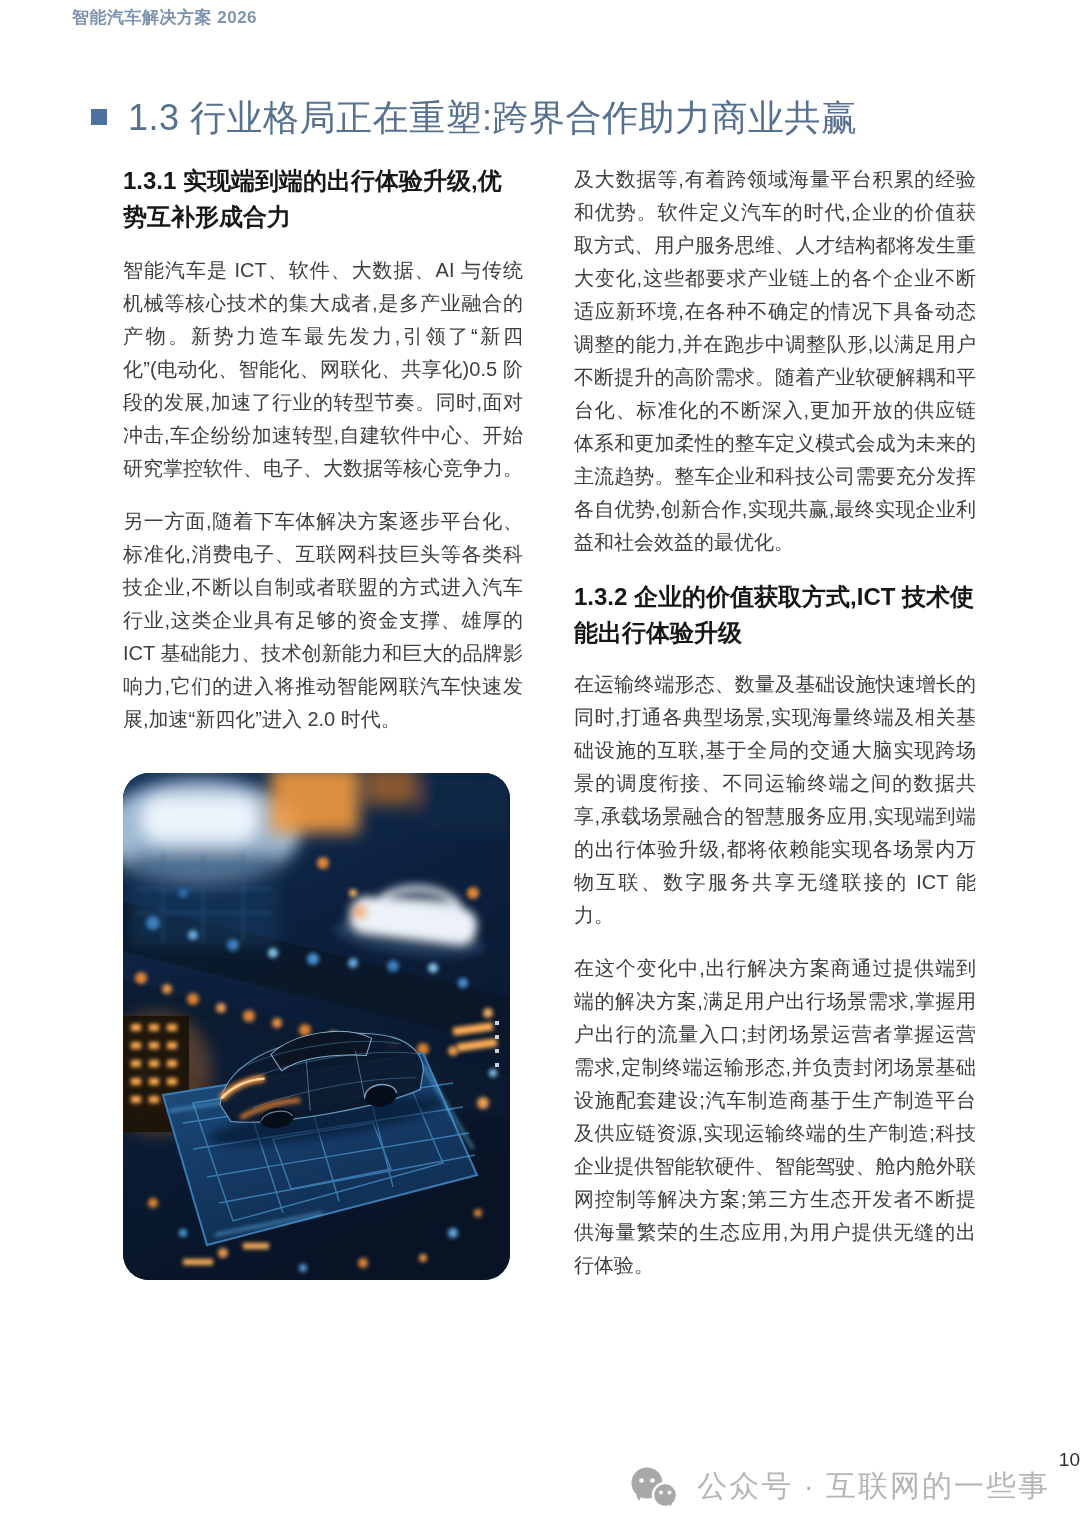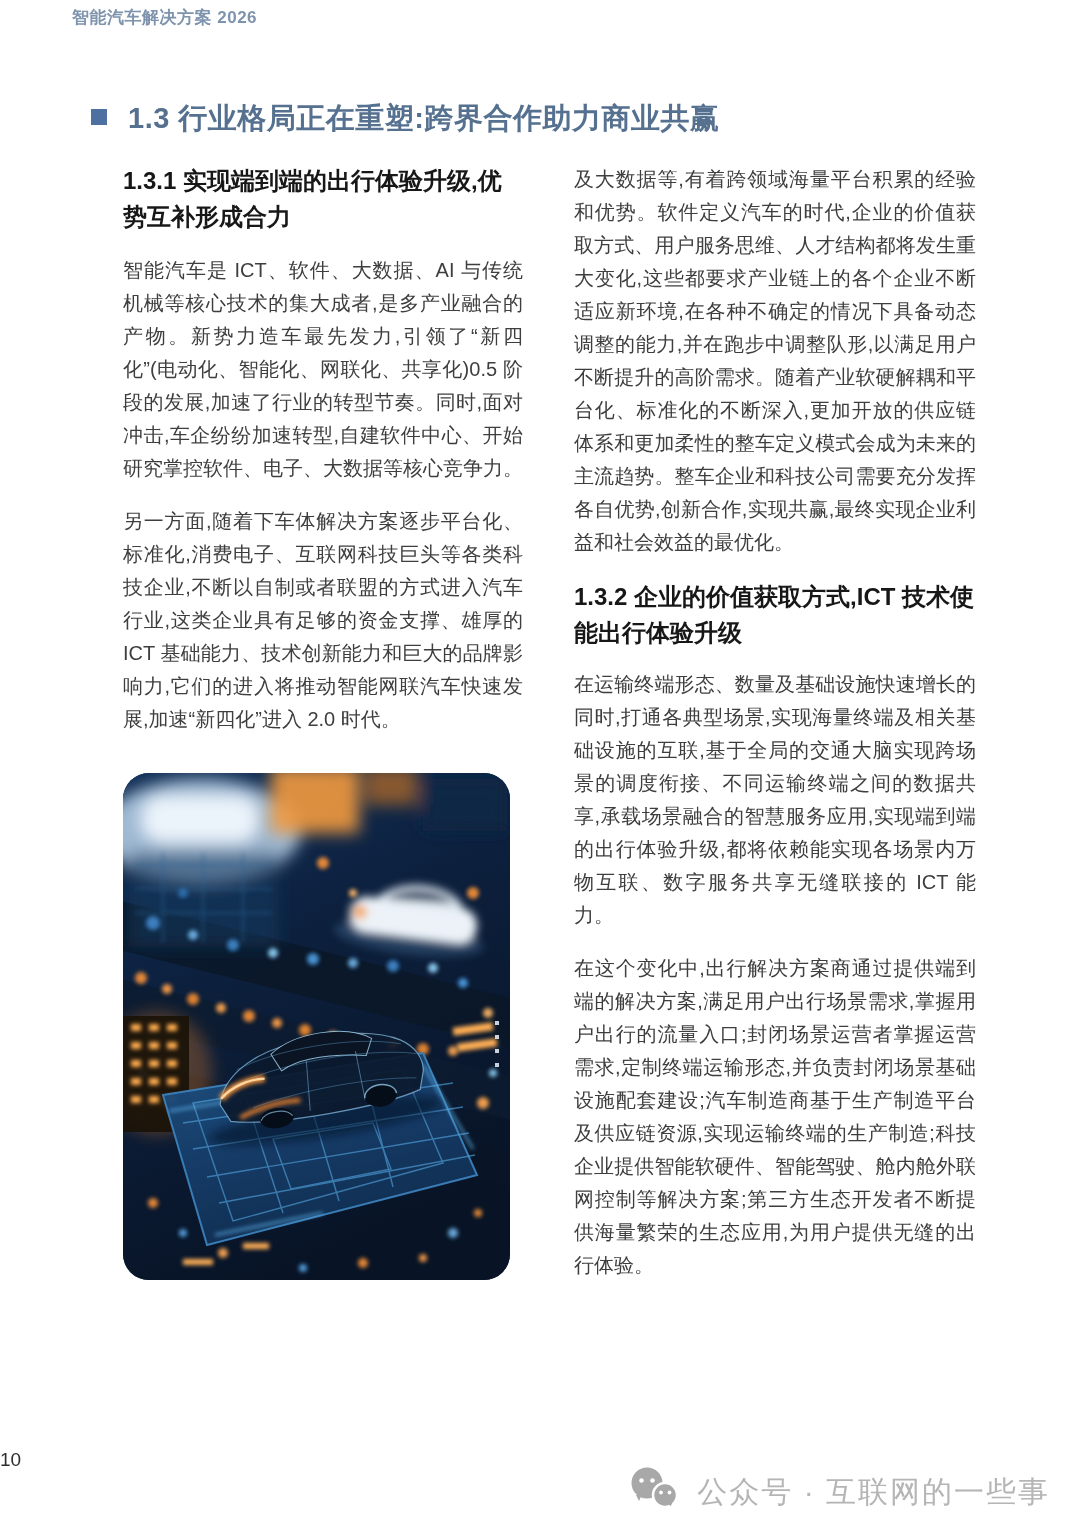--- a/index.html
+++ b/index.html
@@ -15,21 +15,21 @@
     font-size:17px;font-weight:700;color:#7e93ac;letter-spacing:.5px;
   }
 
   .section-row{
     position:absolute;left:91px;top:100px;display:flex;align-items:flex-start;
   }
   .section-bullet{
     width:16px;height:16px;background:#4d6fa1;margin-top:9px;flex:none;
   }
   .section-title{
-    margin:0 0 0 21px;font-size:29px;line-height:36px;font-weight:700;color:#55718f;
+    margin:0 0 0 21px;font-size:36px;line-height:36px;font-weight:400;color:#55718f;
     letter-spacing:.5px;
   }
 
   .col{position:absolute;top:163px;}
   .col-left{left:123px;width:400px;}
   .col-right{left:558px;width:402px;margin-left:16px;}
 
   .subsection-title{
     margin:0 0 19px 0;font-size:24px;line-height:36px;font-weight:700;color:#171717;
   }
@@ -40,26 +40,26 @@
     text-align:justify;text-justify:inter-ideograph;
   }
 
   .figure{
     margin-top:37px;width:387px;height:507px;border-radius:26px;overflow:hidden;
     position:relative;background:#0c1f3a;
   }
   .figure svg{display:block;width:100%;height:100%;}
 
   .page-num{
-    position:absolute;left:0;right:0;top:1449px;text-align:left;
+    position:absolute;left:0;right:0;top:1449px;text-align:right;
     font-size:19px;color:#2e2e2e;
   }
 
   .watermark{
-    position:absolute;right:30px;top:1466px;display:flex;align-items:center;gap:13px;
+    position:absolute;right:30px;top:1466px;display:flex;gap:13px;
   }
   .watermark-label{
     font-size:30px;color:#b5b5b5;letter-spacing:2px;white-space:nowrap;
   }
 </style>
 </head>
 <body>
 
 <div class="page">
 

